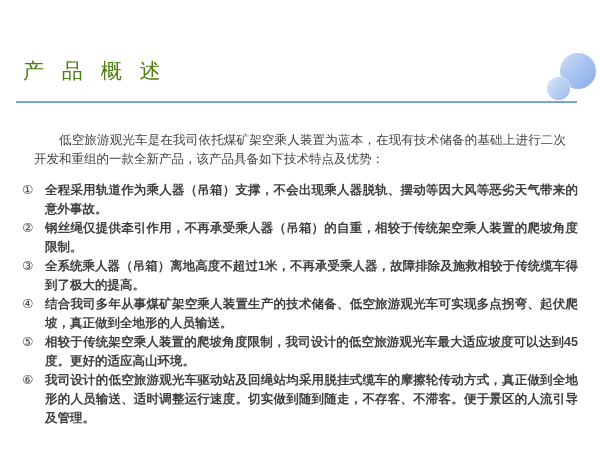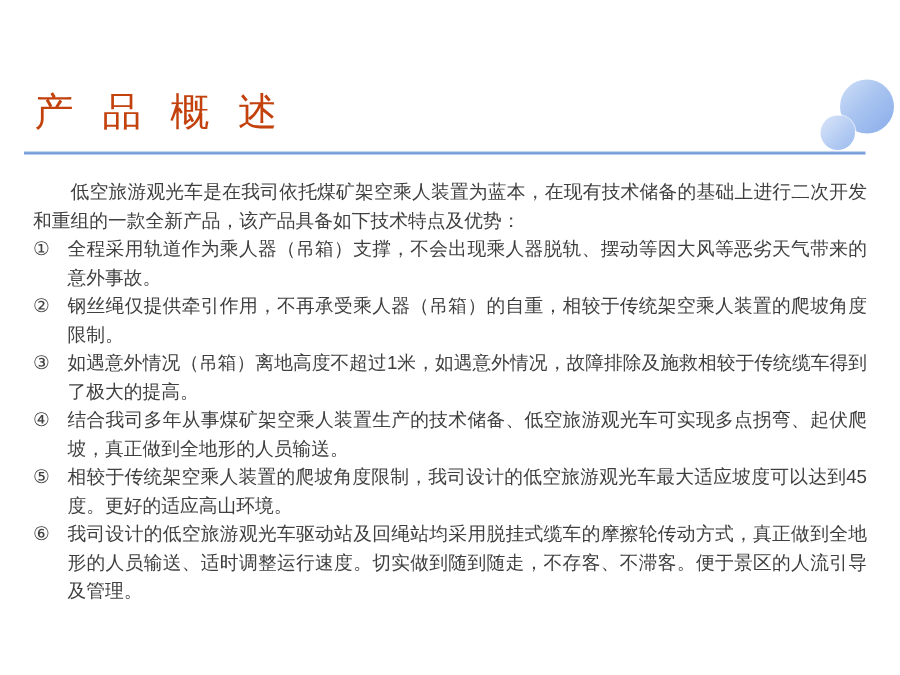--- a/index.html
+++ b/index.html
@@ -32,23 +32,23 @@
     top: 77px;
     width: 23px;
     height: 23px;
     background: linear-gradient(135deg, #dbe6f9 0%, #b3cbf2 60%, #9cbbee 100%);
     box-shadow: 0 0 0 1px rgba(255,255,255,0.55);
   }
   .page-title {
     position: absolute;
     left: 23px;
     top: 57px;
-    font-size: 26px;
+    font-size: 21px;
     letter-spacing: 6px;
-    color: #c2410c;
+    color: #4d7c0f;
     font-weight: 400;
     white-space: nowrap;
   }
   .title-rule {
     position: absolute;
     left: 16px;
     top: 101px;
     width: 561px;
     height: 2px;
     background: linear-gradient(180deg, #8aabdf 0%, #6f97d6 100%);
@@ -57,38 +57,39 @@
     position: absolute;
     left: 22px;
     top: 119px;
     width: 556px;
     font-size: 12.5px;
     line-height: 19px;
     color: #3f3f3f;
     text-align: justify;
   }
   .intro {
-    margin: 0;
+    margin: 12px;
     text-indent: 2em;
   }
   .feature-list {
     margin: 0;
     padding: 0;
   }
   .feature-row {
     display: flex;
     align-items: flex-start;
   }
   .feature-num {
     flex: 0 0 23px;
     text-align: left;
   }
   .feature-text {
     flex: 1;
     text-align: justify;
+    font-weight: bold;
   }
 </style>
 </head>
 <body>
 
 <div class="slide">
 
   <div class="circle circle-large"></div>
   <div class="circle circle-small"></div>
 
@@ -107,21 +108,21 @@
         <span class="feature-text">全程采用轨道作为乘人器（吊箱）支撑，不会出现乘人器脱轨、摆动等因大风等恶劣天气带来的意外事故。</span>
       </div>
 
       <div class="feature-row">
         <span class="feature-num">②</span>
         <span class="feature-text">钢丝绳仅提供牵引作用，不再承受乘人器（吊箱）的自重，相较于传统架空乘人装置的爬坡角度限制。</span>
       </div>
 
       <div class="feature-row">
         <span class="feature-num">③</span>
-        <span class="feature-text">如遇意外情况（吊箱）离地高度不超过1米，如遇意外情况，故障排除及施救相较于传统缆车得到了极大的提高。</span>
+        <span class="feature-text">全系统乘人器（吊箱）离地高度不超过1米，不再承受乘人器，故障排除及施救相较于传统缆车得到了极大的提高。</span>
       </div>
 
       <div class="feature-row">
         <span class="feature-num">④</span>
         <span class="feature-text">结合我司多年从事煤矿架空乘人装置生产的技术储备、低空旅游观光车可实现多点拐弯、起伏爬坡，真正做到全地形的人员输送。</span>
       </div>
 
       <div class="feature-row">
         <span class="feature-num">⑤</span>
         <span class="feature-text">相较于传统架空乘人装置的爬坡角度限制，我司设计的低空旅游观光车最大适应坡度可以达到45度。更好的适应高山环境。</span>

